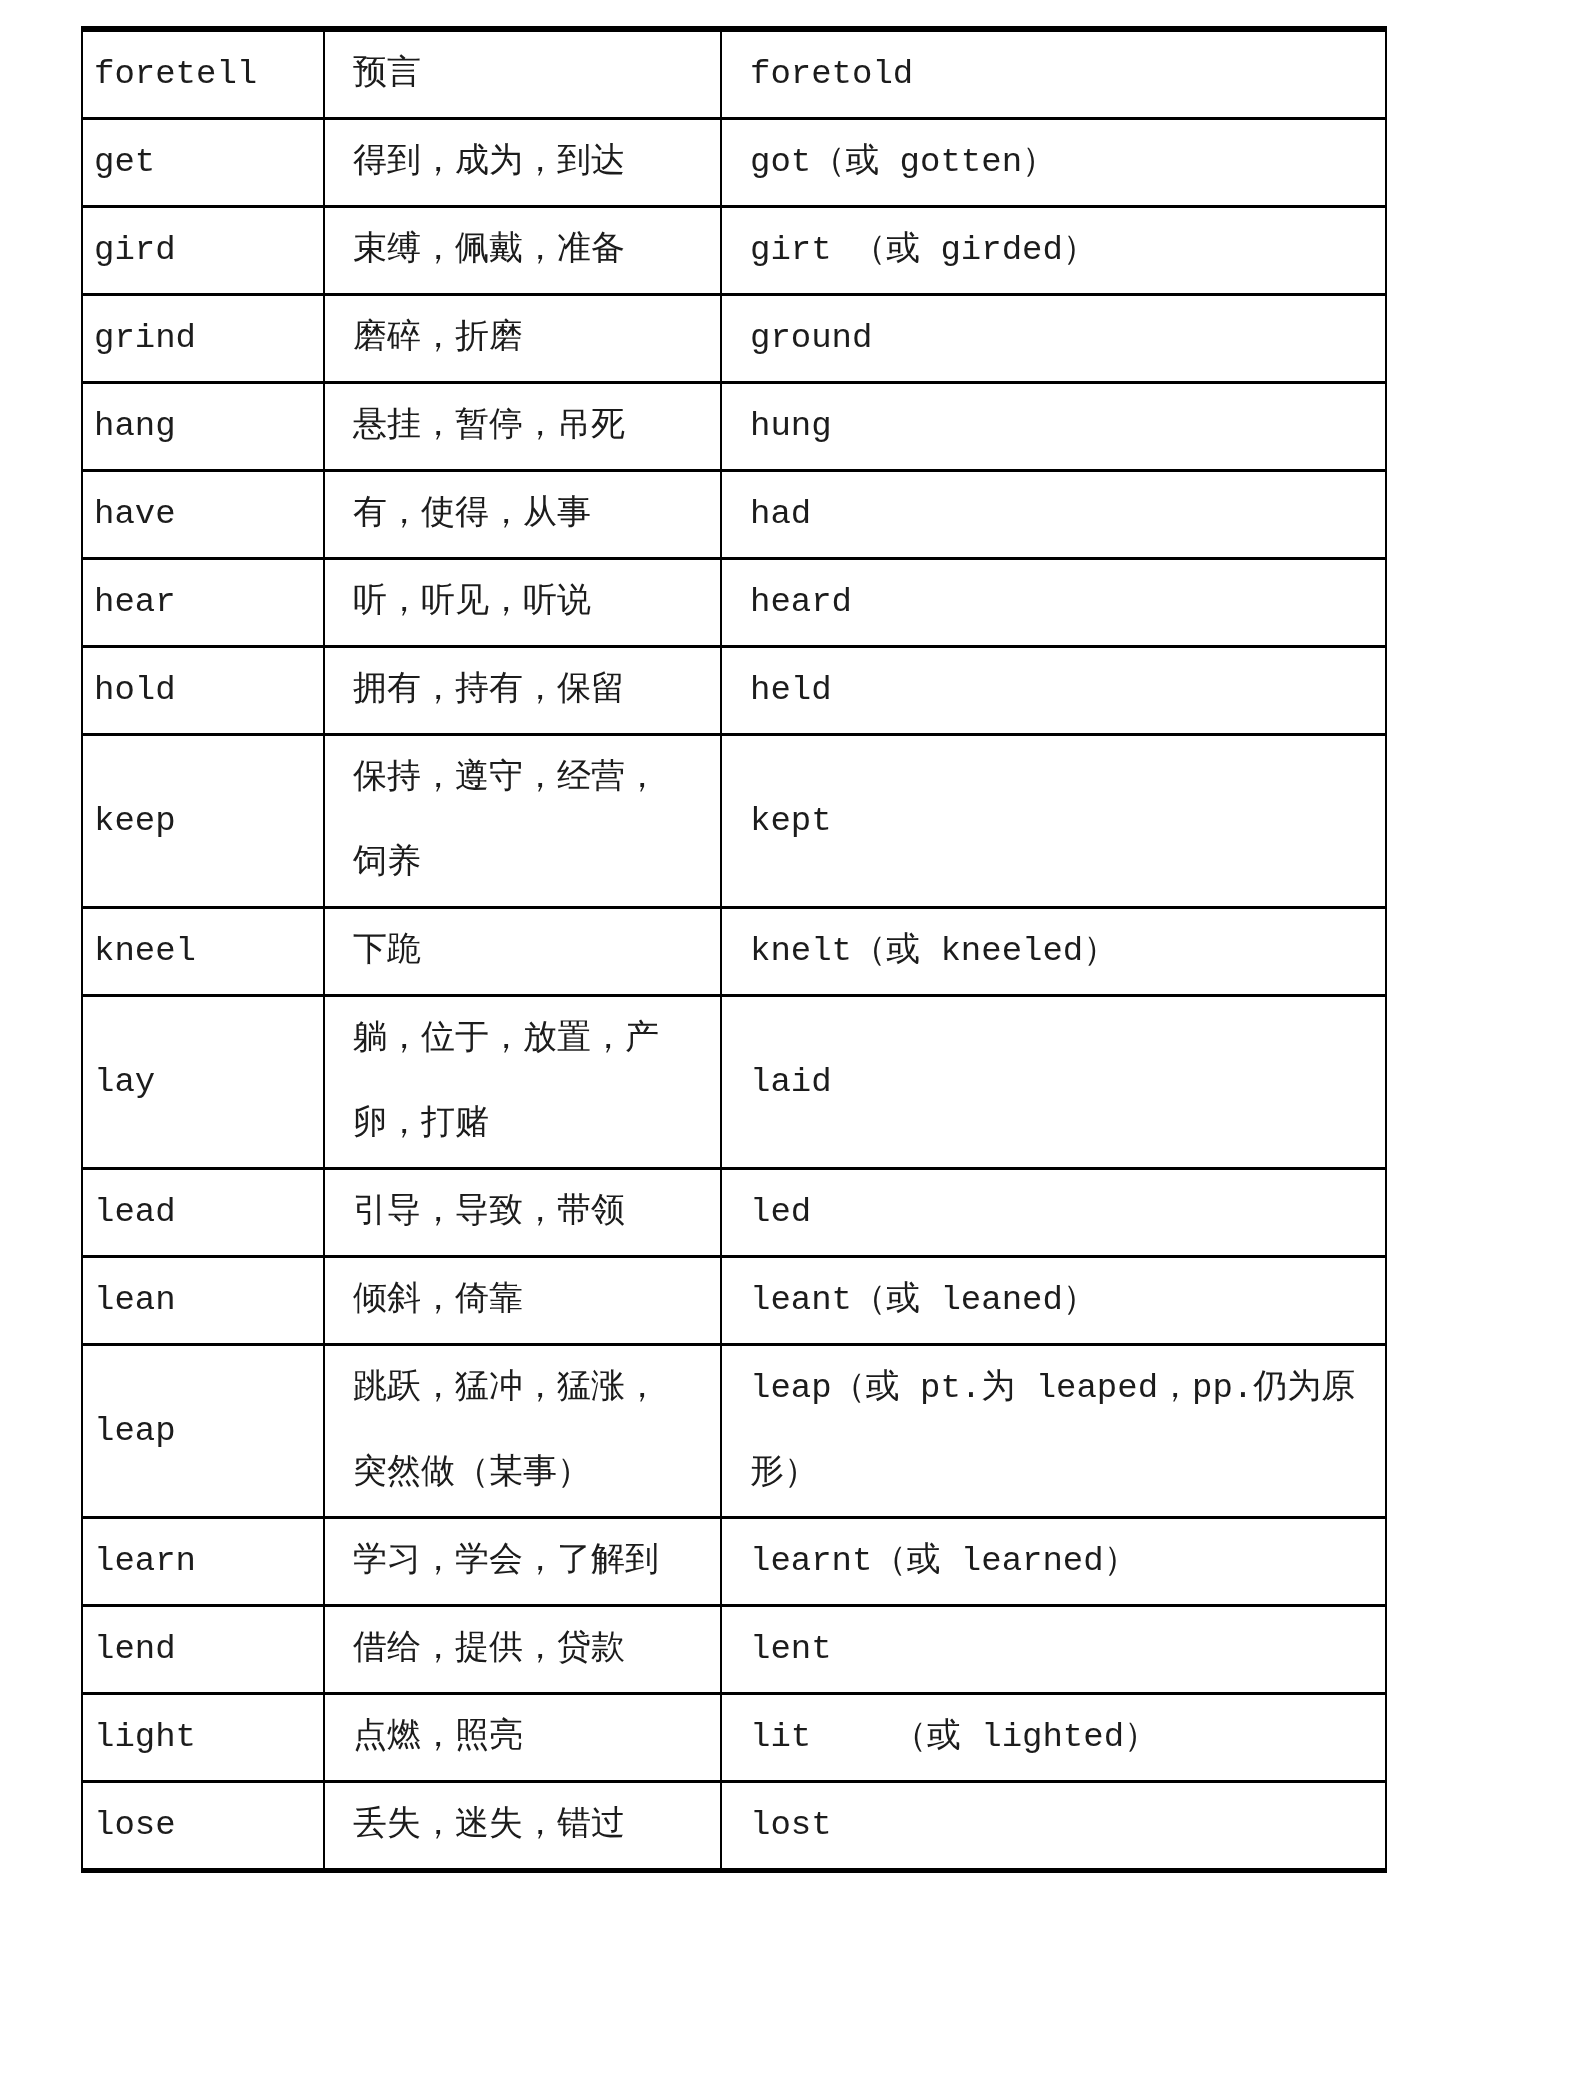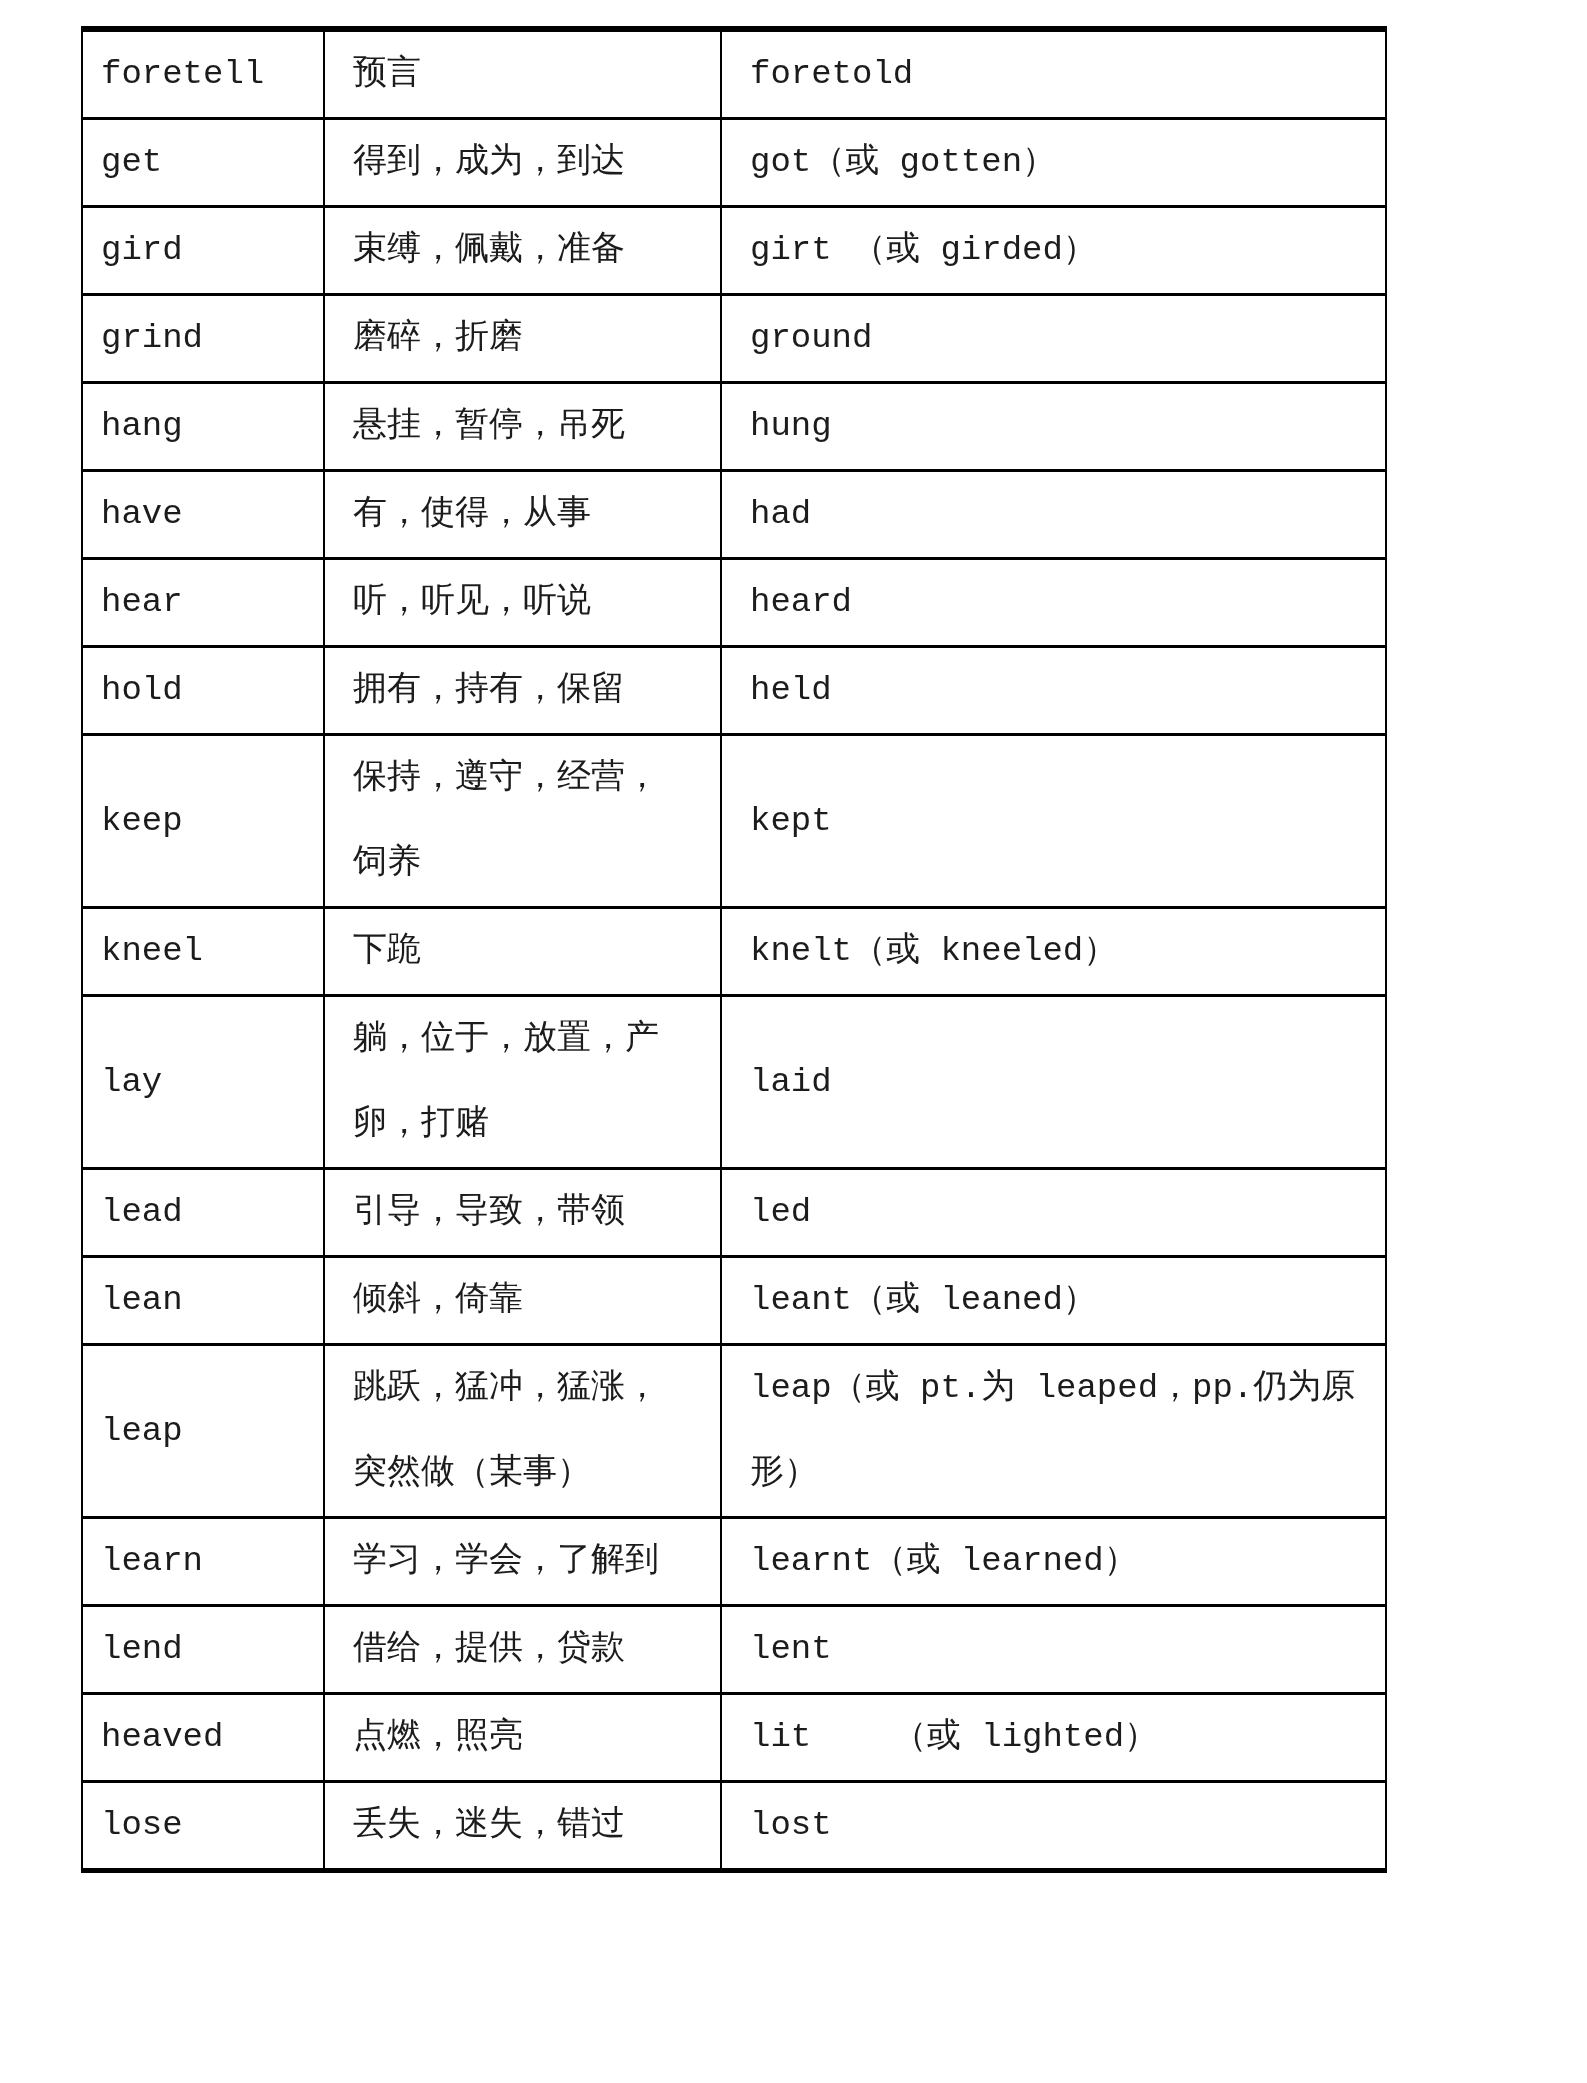--- a/index.html
+++ b/index.html
@@ -35,21 +35,21 @@
     border-top-width: 3px;
     border-bottom-width: 3px;
     vertical-align: middle;
     font-size: 34px;
     line-height: 85px;
     padding: 0 10px 0 28px;
     white-space: pre-wrap;
     word-break: break-word;
     overflow: hidden;
   }
-  td.c0 { padding-left: 18px; }
+  td.c0 { padding-left: 11px; }
 </style>
 </head>
 <body>
 
 <table class="verb-table">
   <colgroup>
     <col class="c0">
     <col class="c1">
     <col class="c2">
   </colgroup>
@@ -132,21 +132,21 @@
         <td class="c0">learn</td>
         <td class="c1">学习，学会，了解到</td>
         <td class="c2">learnt（或 learned）</td>
       </tr>
       <tr>
         <td class="c0">lend</td>
         <td class="c1">借给，提供，贷款</td>
         <td class="c2">lent</td>
       </tr>
       <tr>
-        <td class="c0">heaved</td>
+        <td class="c0">light</td>
         <td class="c1">点燃，照亮</td>
         <td class="c2">lit    （或 lighted）</td>
       </tr>
       <tr>
         <td class="c0">lose</td>
         <td class="c1">丢失，迷失，错过</td>
         <td class="c2">lost</td>
       </tr>
     </tbody>
 </table>

